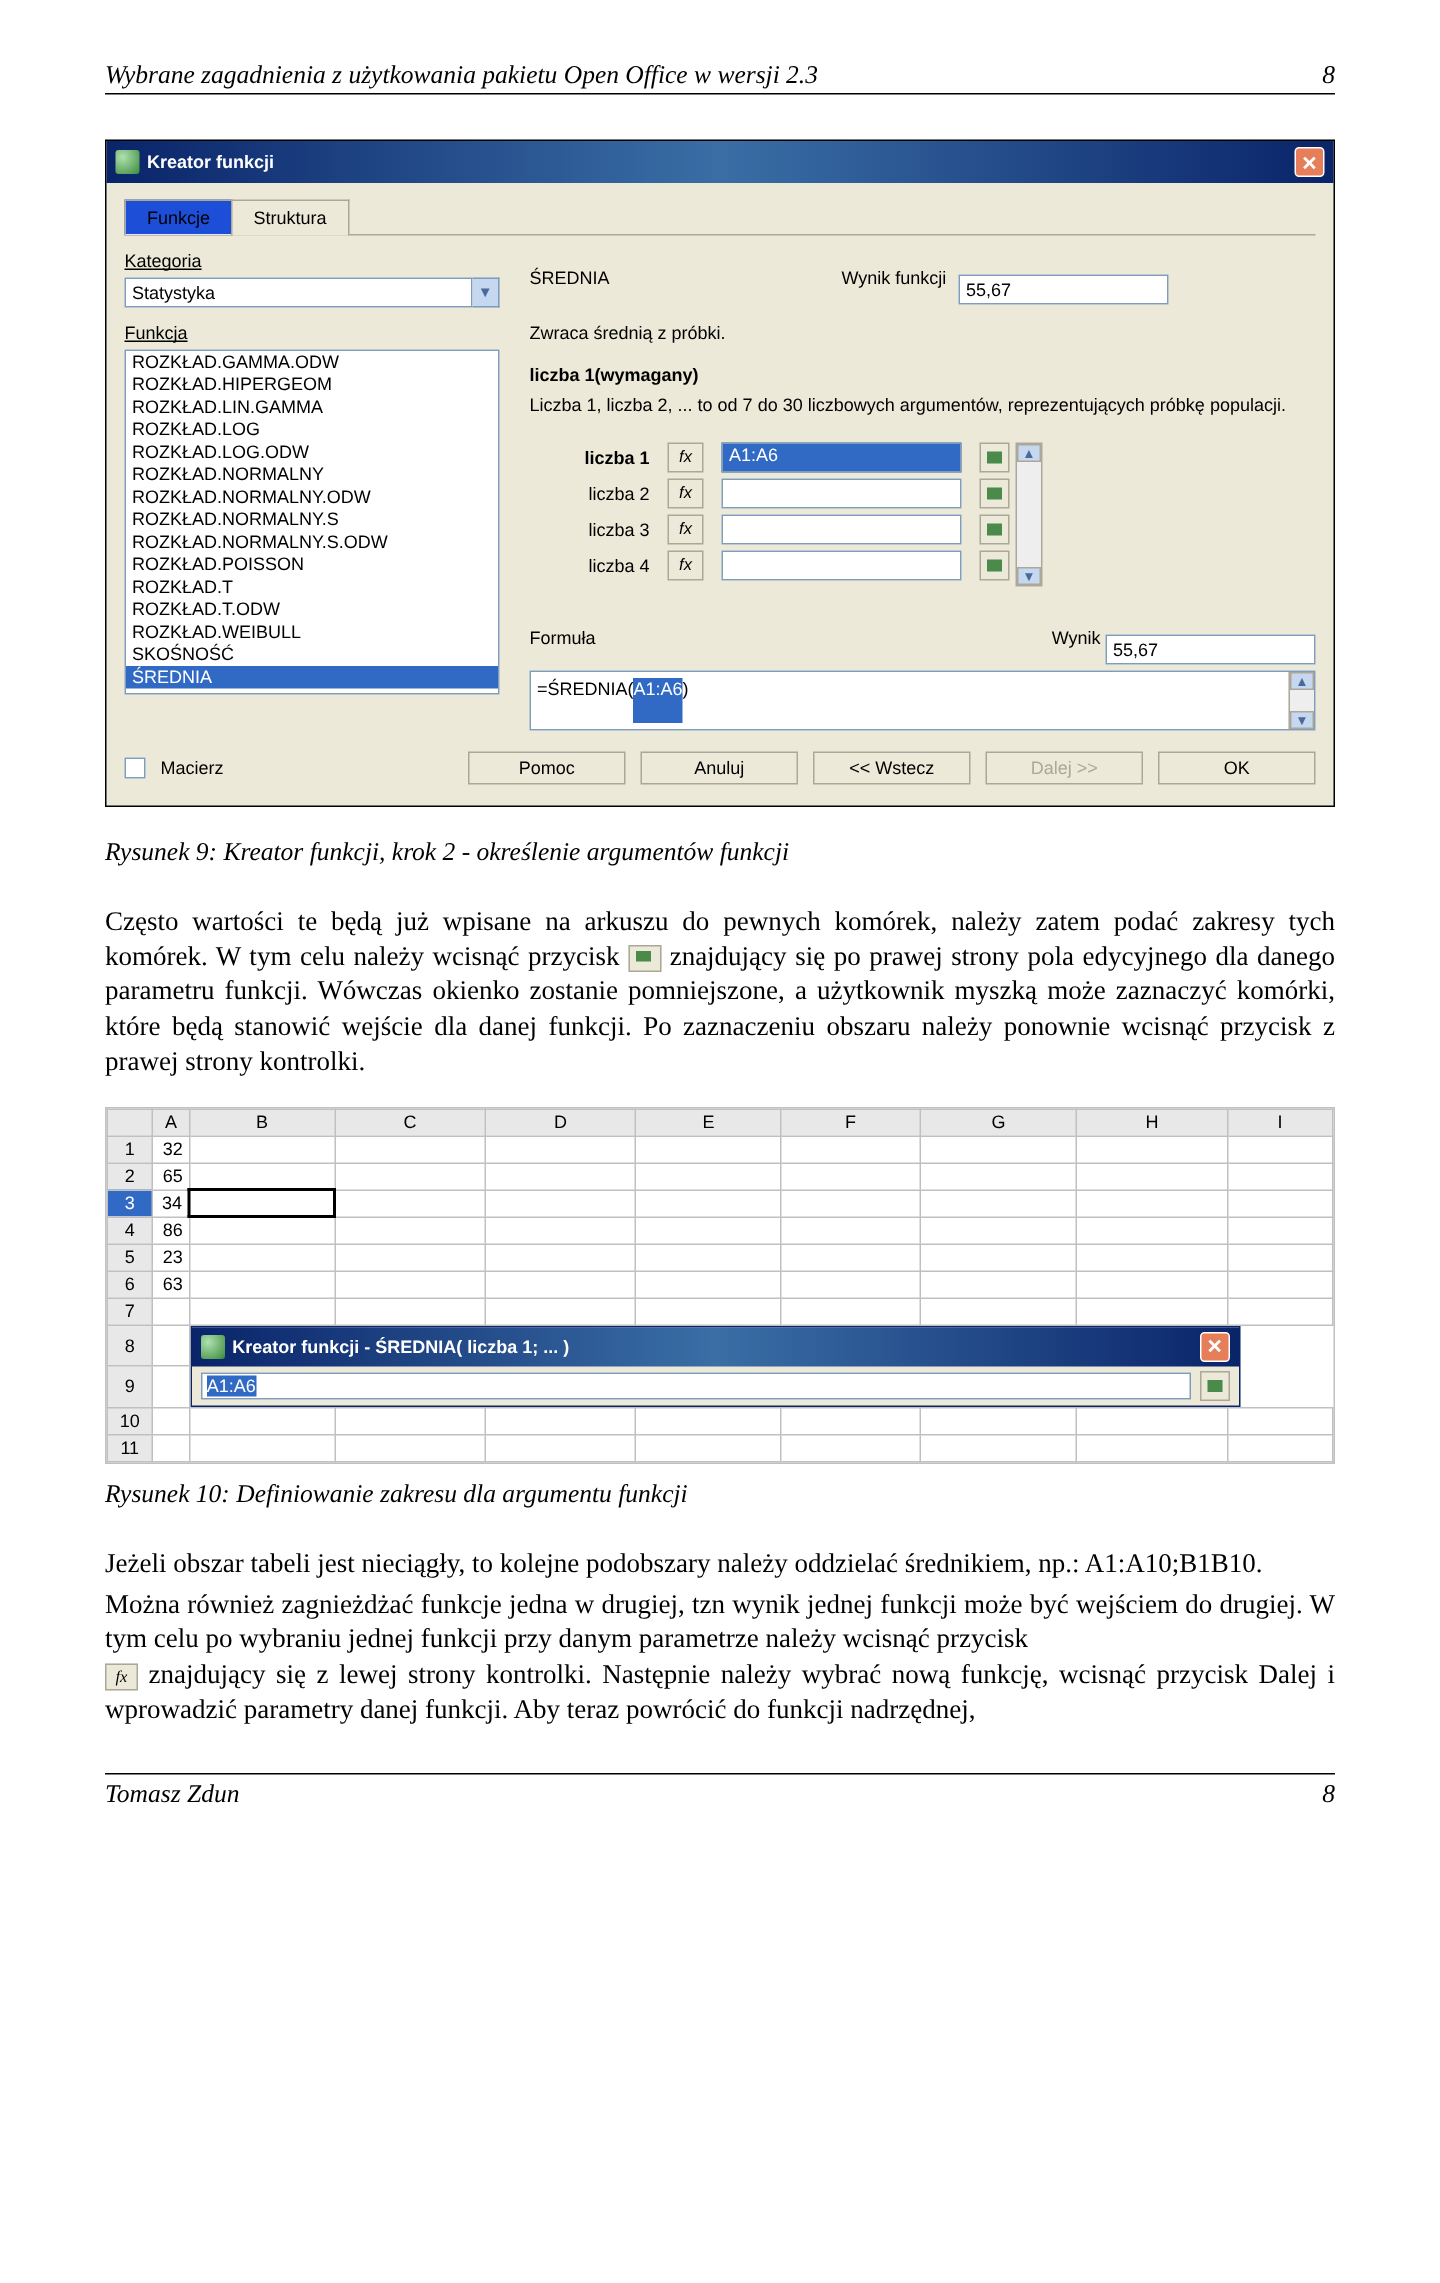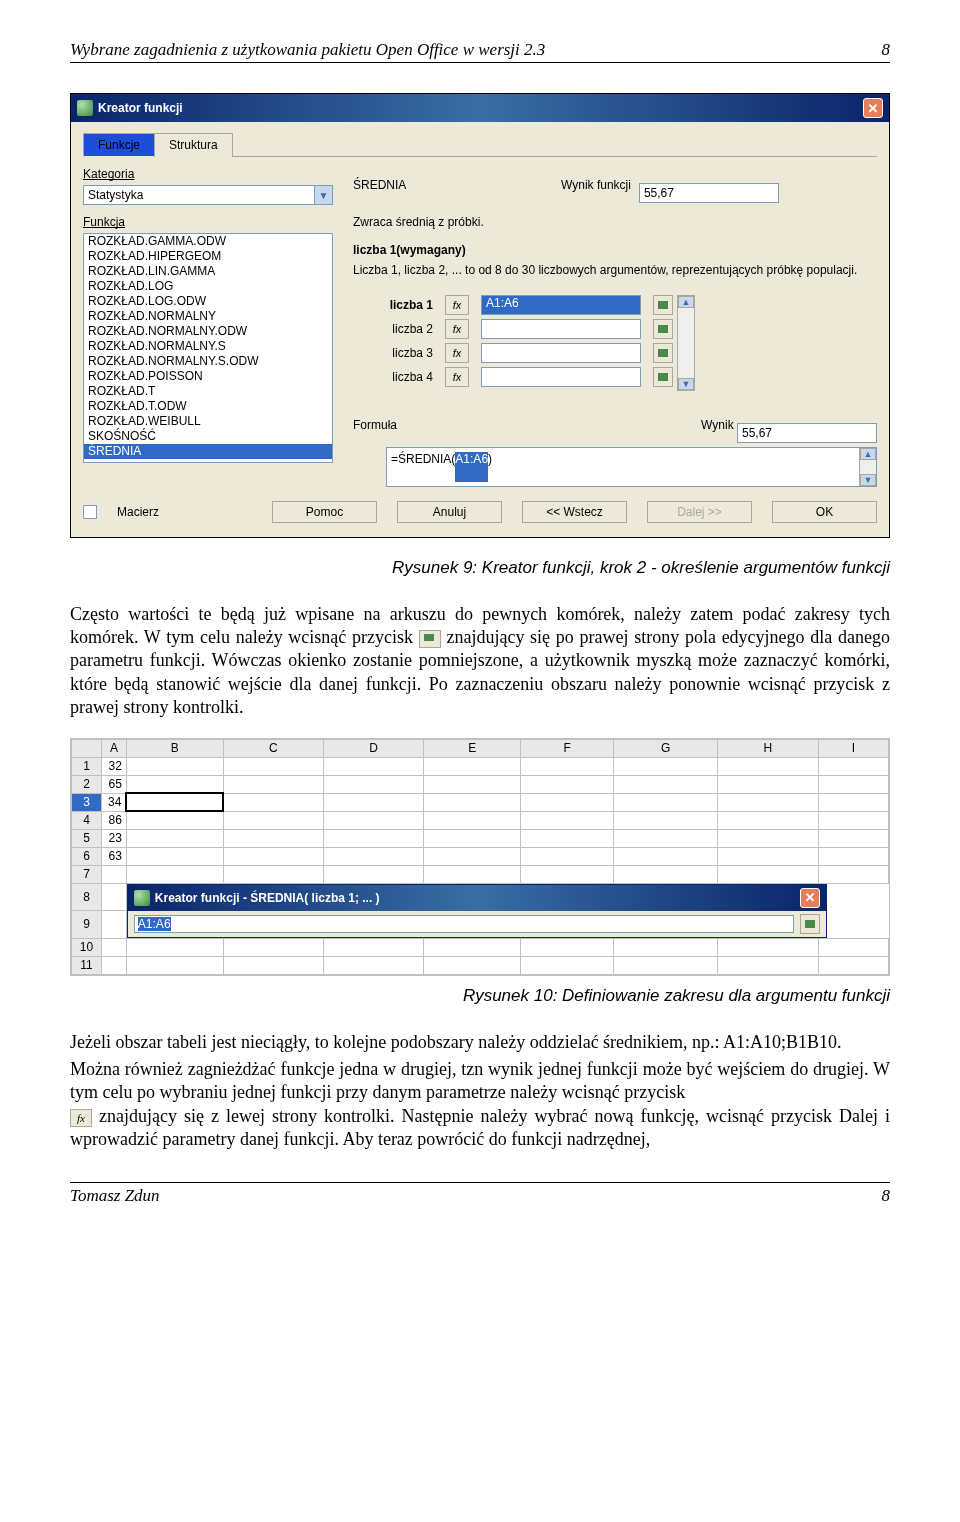--- a/index.html
+++ b/index.html
@@ -39,30 +39,30 @@
   .fx-btn { width: 24px; height: 20px; border: 1px solid #aca899; background: #ece9d8; font-style: italic; font-size: 11px; display: flex; align-items: center; justify-content: center; }
   .param-input { border: 1px solid #7f9db9; background: #fff; width: 160px; height: 20px; padding: 0 4px; font: inherit; }
   .param-input.sel { background: #316ac5; color: #fff; }
   .shrink-btn { width: 20px; height: 20px; border: 1px solid #aca899; background: #ece9d8; display: flex; align-items: center; justify-content: center; }
   .shrink-ico { width: 10px; height: 8px; background: #4a8a4a; position: relative; }
   .scroll-col { width: 18px; display:flex; flex-direction: column; justify-content: space-between; margin-left:4px; border:1px solid #aca899; background:#eee; height: 96px; }
   .scroll-col div { text-align:center; font-size:9px; color:#4a6a9a; background:#c5d8f0; border:1px solid #aca899; }
   .formula-row { display: flex; align-items: center; margin-top: 16px; }
   .formula-row .lbl2 { }
   .formula-row .sp { flex: 1; }
-  .formula-box { margin-top: 4px; border: 1px solid #7f9db9; background: #fff; padding: 4px; height: 40px; position: relative; display:flex;margin-left:33px; }
+  .formula-box { margin-top: 4px; border: 1px solid #7f9db9; background: #fff; padding: 4px; height: 40px; position: relative; display:flex; }
   .formula-box .hl { background: #316ac5; color: #fff; }
   .formula-scroll { position:absolute; right:0; top:0; bottom:0; width:17px; background:#eee; border-left:1px solid #aca899; display:flex; flex-direction:column; justify-content:space-between; }
   .formula-scroll div { font-size:9px; text-align:center; color:#4a6a9a; background:#c5d8f0; border:1px solid #aca899; }
-  .bottom-row { display: flex; align-items: center; margin-top: 14px; gap: 20px; }
+  .bottom-row { display: flex; align-items: center; margin-top: 14px; gap: 10px; }
   .chk { width: 14px; height: 14px; border: 1px solid #7f9db9; background: #fff; display: inline-block; }
   .btn { border: 1px solid #aca899; background: #ece9d8; padding: 3px 0; width: 105px; text-align: center; }
   .btn.disabled { color: #aca899; }
   .dialog-icon { width: 16px; height: 16px; background: radial-gradient(circle at 30% 30%, #b0e0b0, #3a8a3a); border-radius: 2px; margin-right: 5px; }
-  .caption { text-align: right; font-style: italic; font-family: Liberation Sans, sans-serif; font-size: 17px; margin: 10px 0 25px 0; }
+  .caption { text-align: left; font-style: italic; font-family: Liberation Serif, serif; font-size: 17px; margin: 10px 0 25px 0; }
   .body-text { font-family: "Times New Roman", serif; font-size: 18px; text-align: justify; line-height: 1.3; }
   .inline-icon { display:inline-block; vertical-align: middle; width:22px; height:18px; border:1px solid #aca899; background:#ece9d8; position:relative; }
   .inline-icon::after{content:"";position:absolute;left:4px;top:3px;width:10px;height:7px;background:#4a8a4a;}
   .fx-inline { display:inline-block; vertical-align: middle; width:22px; height:18px; border:1px solid #aca899; background:#ece9d8; font-style:italic; font-size:11px; font-family:Tahoma; text-align:center; line-height:16px; }
   .sheet { border:1px solid #c0c0c0; font-family: Arial, sans-serif; font-size:12px; margin: 18px 0 8px 0; }
   .sheet table { border-collapse: collapse; width: 100%; }
   .sheet th, .sheet td { border: 1px solid #c0c0c0; height: 18px; padding: 0 4px; text-align: left; }
   .sheet th { background: #e8e8e8; text-align: center; font-weight: normal; }
   .sheet .rowh { background: #e8e8e8; text-align: center; width: 30px; }
   .sheet .rowh.sel { background: #316ac5; color:#fff; }
@@ -126,21 +126,21 @@
         </div>
 
         <div class="right-col">
           <div class="top-row">
             <span class="fn-name">ŚREDNIA</span>
             <span>Wynik funkcji</span>
             <span class="result-field">55,67</span>
           </div>
           <div class="desc">Zwraca średnią z próbki.</div>
           <div class="param-title">liczba 1(wymagany)</div>
-          <div class="param-desc">Liczba 1, liczba 2, ... to od 8 do 30 liczbowych argumentów, reprezentujących próbkę populacji.</div>
+          <div class="param-desc">Liczba 1, liczba 2, ... to od 7 do 30 liczbowych argumentów, reprezentujących próbkę populacji.</div>
 
           <div class="param-rows">
             <div class="param-inputs" id="param-rows">
                 <div class="param-row">
                   <span class="pl pl-bold">liczba 1</span>
                   <span class="fx-btn">fx</span>
                   <span class="param-input sel">A1:A6</span>
                   <span class="shrink-btn">
                     <span class="shrink-ico"></span>
                   </span>

